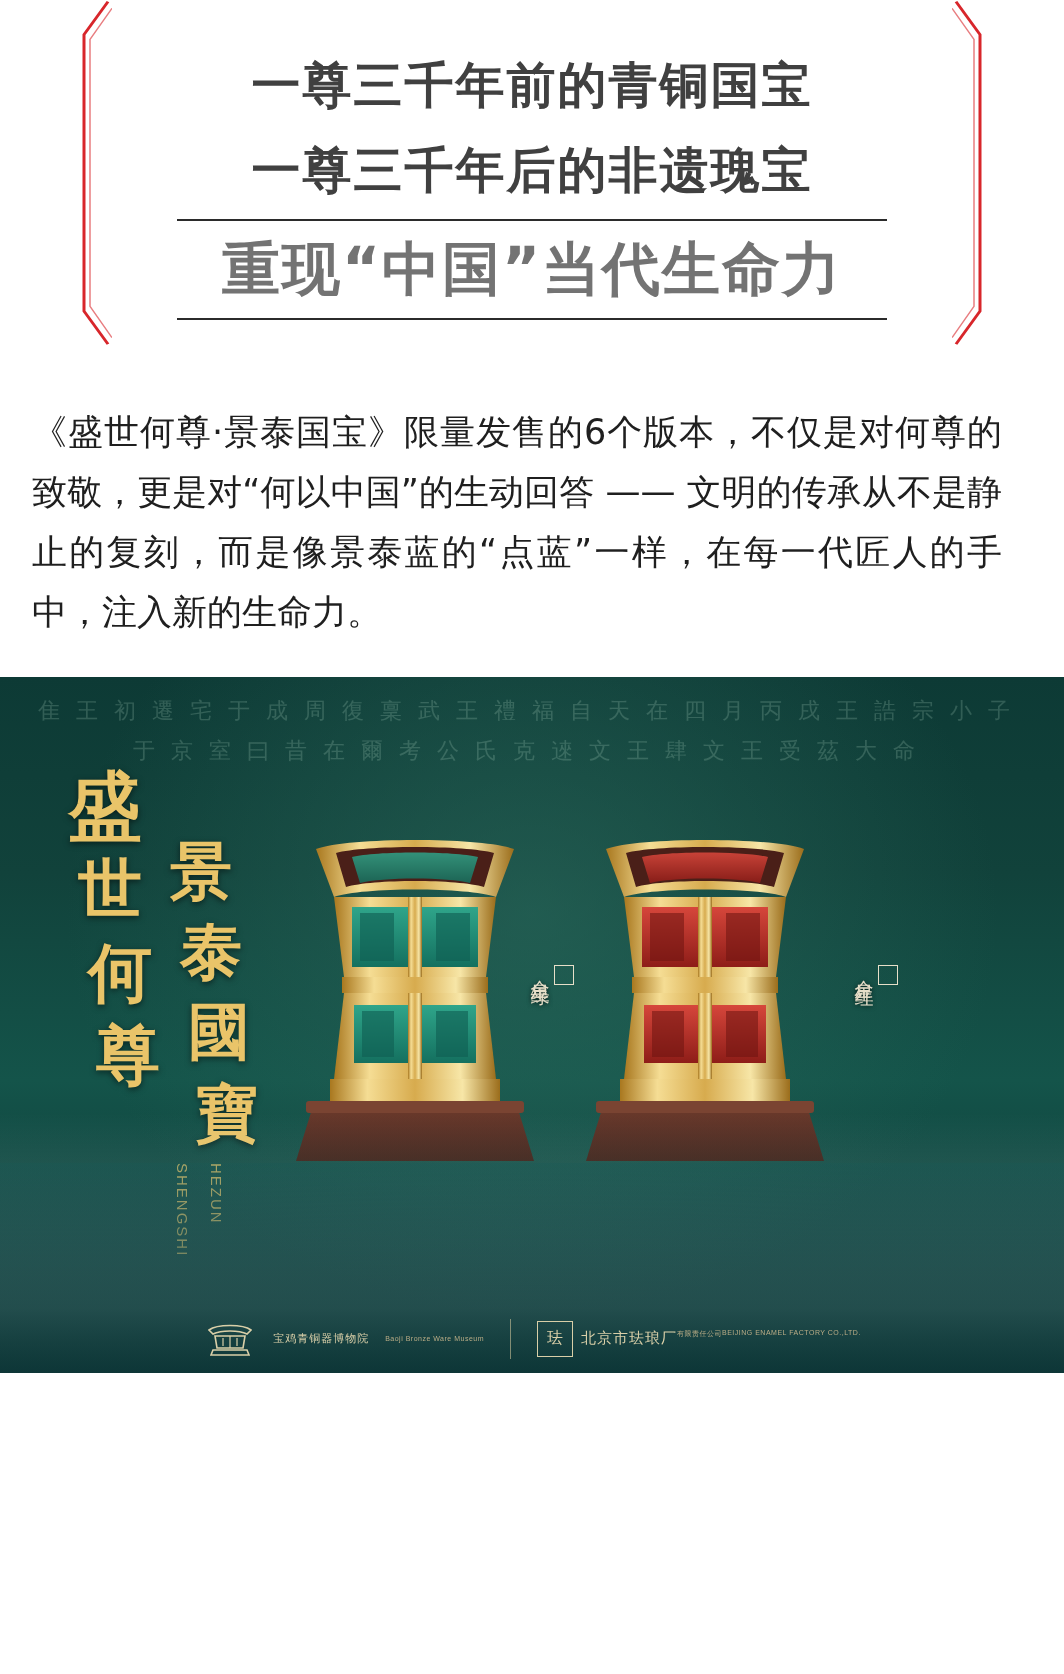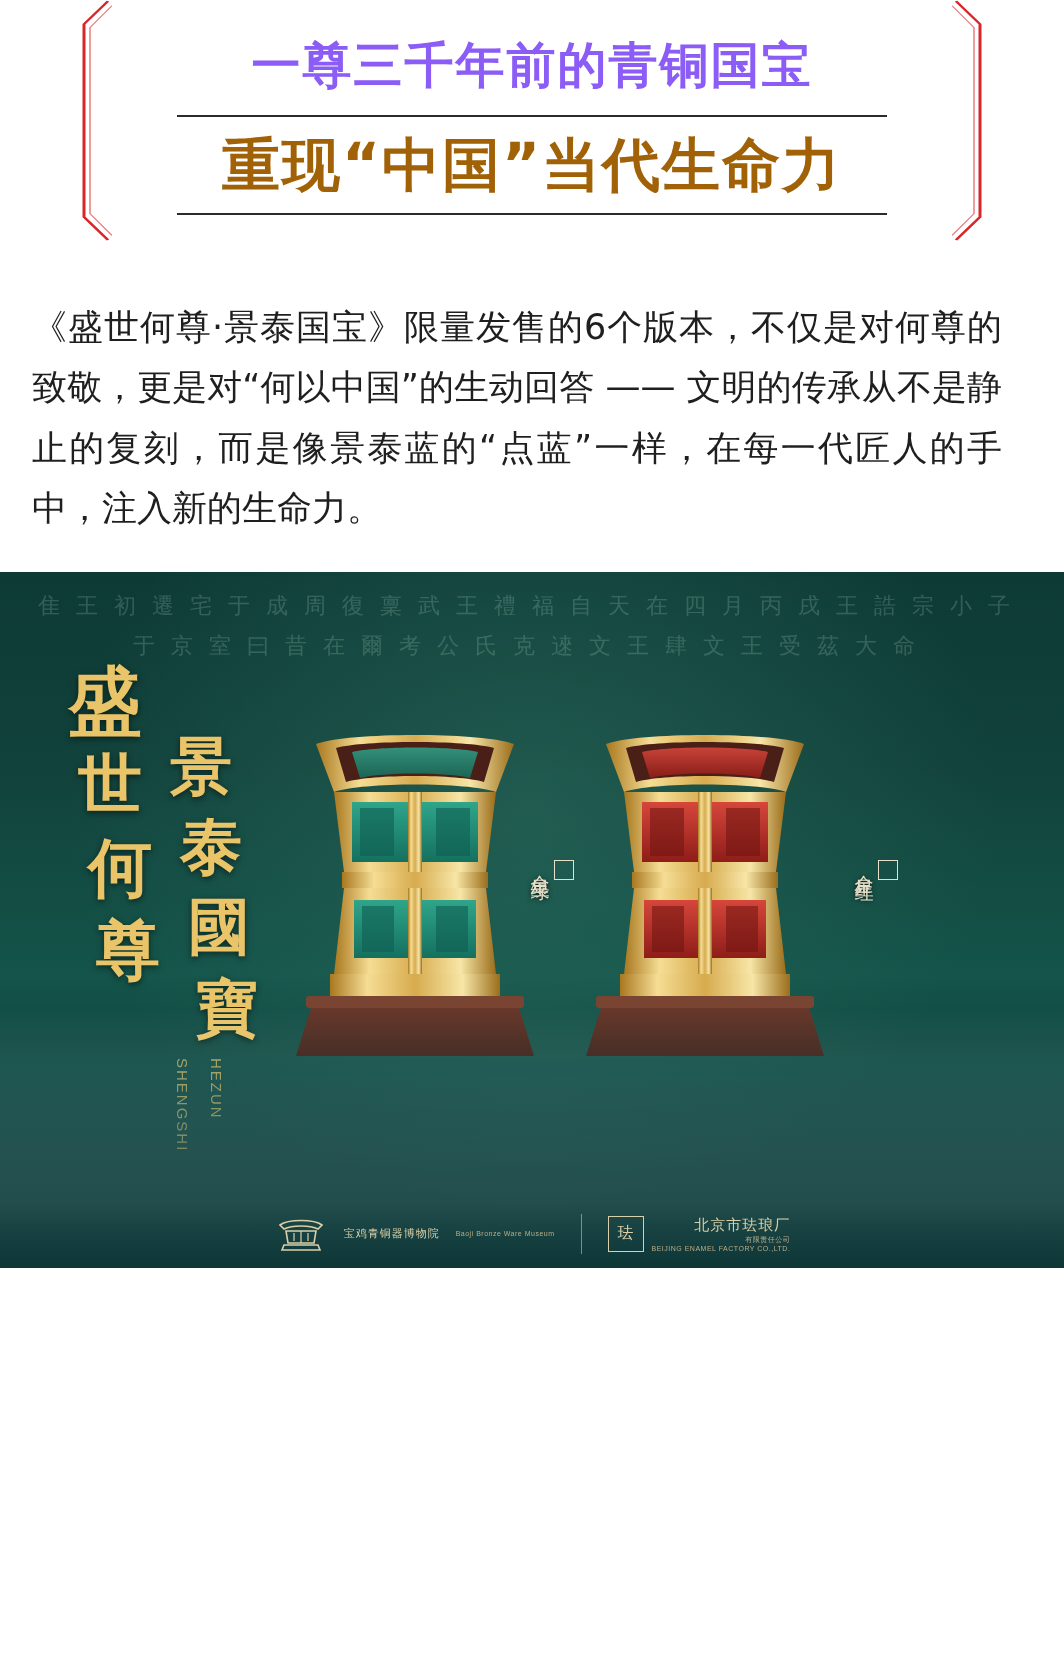--- a/index.html
+++ b/index.html
@@ -30,37 +30,38 @@
     width:34px;
   }
   .bracket svg{display:block;width:100%;height:100%;}
   .bracket-left{left:-10px;}
   .bracket-right{right:-10px;}
 
   .headline-lines{
     text-align:center;
   }
   .hl{
-    color:#8b5cf6;
+    color:#404040;
     font-size:49px;
     font-weight:700;
     letter-spacing:2px;
     line-height:1.32;
     font-family:"DejaVu Sans", sans-serif;
     white-space:nowrap;
+    margin-top:20px;
   }
   .rule{
     width:710px;
     height:2px;
     background:#2b2b2b;
     margin:16px auto 12px auto;
   }
   .rule.bottom{margin:12px auto 0 auto;}
   .hl-main{
-    color:#a16207;
+    color:#737373;
     font-size:58px;
     font-weight:700;
     letter-spacing:2px;
     line-height:1.25;
     text-align:center;
     font-family:"DejaVu Sans", sans-serif;
     white-space:nowrap;
   }
 
   
@@ -196,21 +197,21 @@
     justify-content:center;
     gap:26px;
   }
   .logo-unit{display:flex;flex-direction:row;align-items:center;gap:16px;}
   .logo-mark{width:54px;height:38px;}
   .logo-mark svg{display:block;width:100%;height:100%;}
   .logo-cn{color:#d9cfa8;font-size:11px;letter-spacing:1px;font-family:"DejaVu Sans", sans-serif;}
   .logo-en{color:#b9ac86;font-size:7px;letter-spacing:.5px;font-family:"Liberation Sans", sans-serif;}
   .logo-div{width:1px;height:40px;background:rgba(220,205,160,.55);}
   .logo-unit.right{flex-direction:row;align-items:center;gap:8px;}
-  .logo-text-col{display:flex;flex-direction:column;align-items:flex-end;}
+  .logo-text-col{display:flex;flex-direction:row;}
   .logo-text-col .logo-cn{font-size:15px;}
   .seal-box{
     width:34px;height:34px;border:1px solid #d9cfa8;display:flex;align-items:center;justify-content:center;
     color:#d9cfa8;font-size:16px;font-family:"DejaVu Serif", serif;
   }
 </style>
 </head>
 <body>
 
 <div class="page">
@@ -225,20 +226,21 @@
     </div>
     <div class="bracket bracket-right">
       <svg viewBox="0 0 34 420" preserveAspectRatio="none">
         <path d="M4 2 L28 42 L28 378 L4 418" fill="none" stroke="#d8262b" stroke-width="3"></path>
         <path d="M0 10 L22 48 L22 372 L0 410" fill="none" stroke="#d8262b" stroke-width="1.5" opacity=".6"></path>
       </svg>
     </div>
 
     <div class="headline-lines">
       <div class="hl">一尊三千年前的青铜国宝</div>
+      <div class="hl">一尊三千年后的非遗瑰宝</div>
     </div>
 
     <div class="rule"></div>
     <div class="hl-main">重现“中国”当代生命力</div>
     <div class="rule bottom"></div>
   </div>
 
   <div class="body-copy">
     <p class="para">《盛世何尊·景泰国宝》限量发售的6个版本，不仅是对何尊的致敬，更是对“何以中国”的生动回答 —— 文明的传承从不是静止的复刻，而是像景泰蓝的“点蓝”一样，在每一代匠人的手中，注入新的生命力。</p>
   </div>

